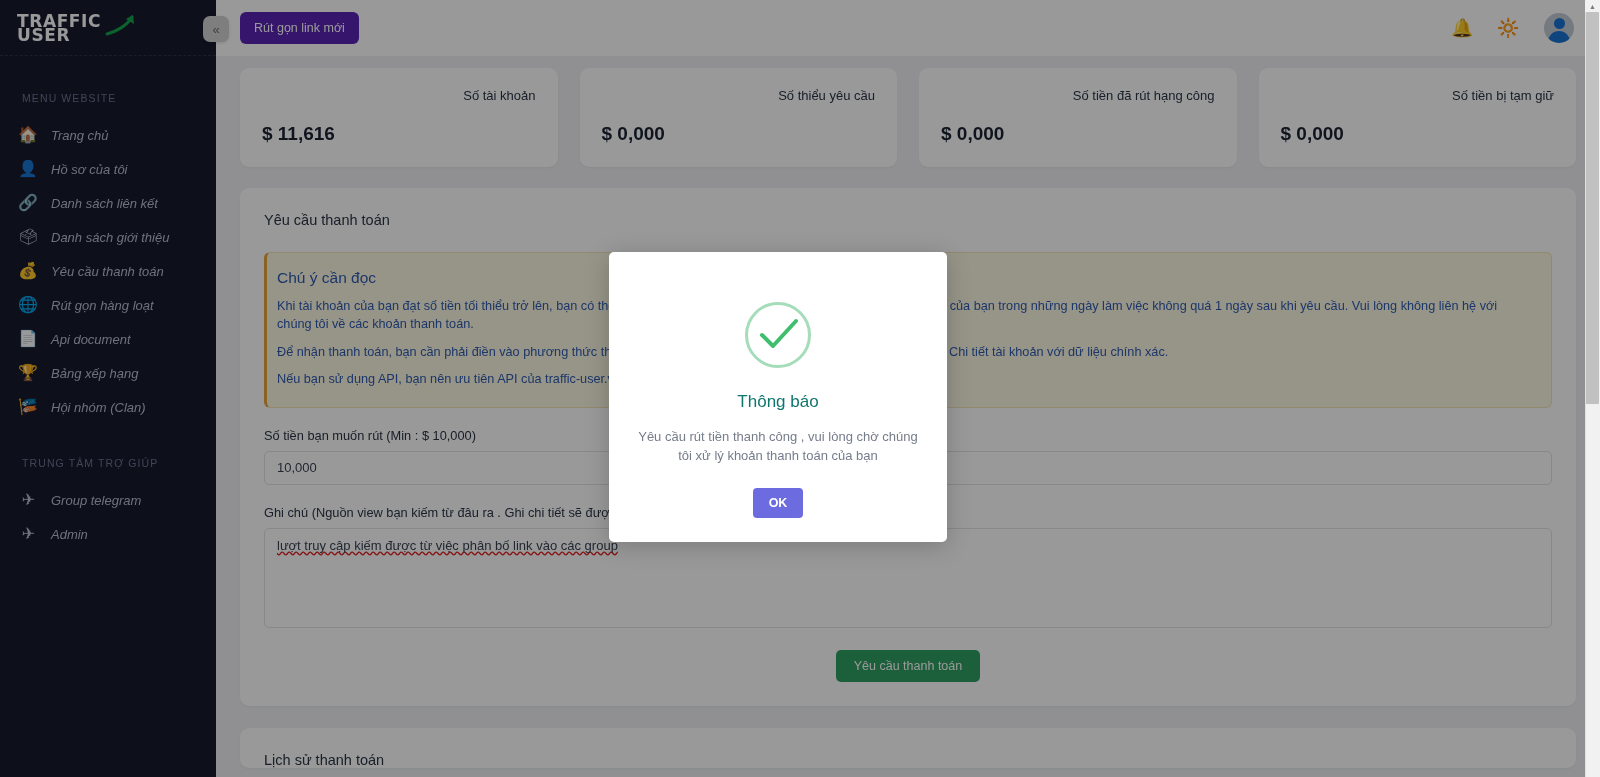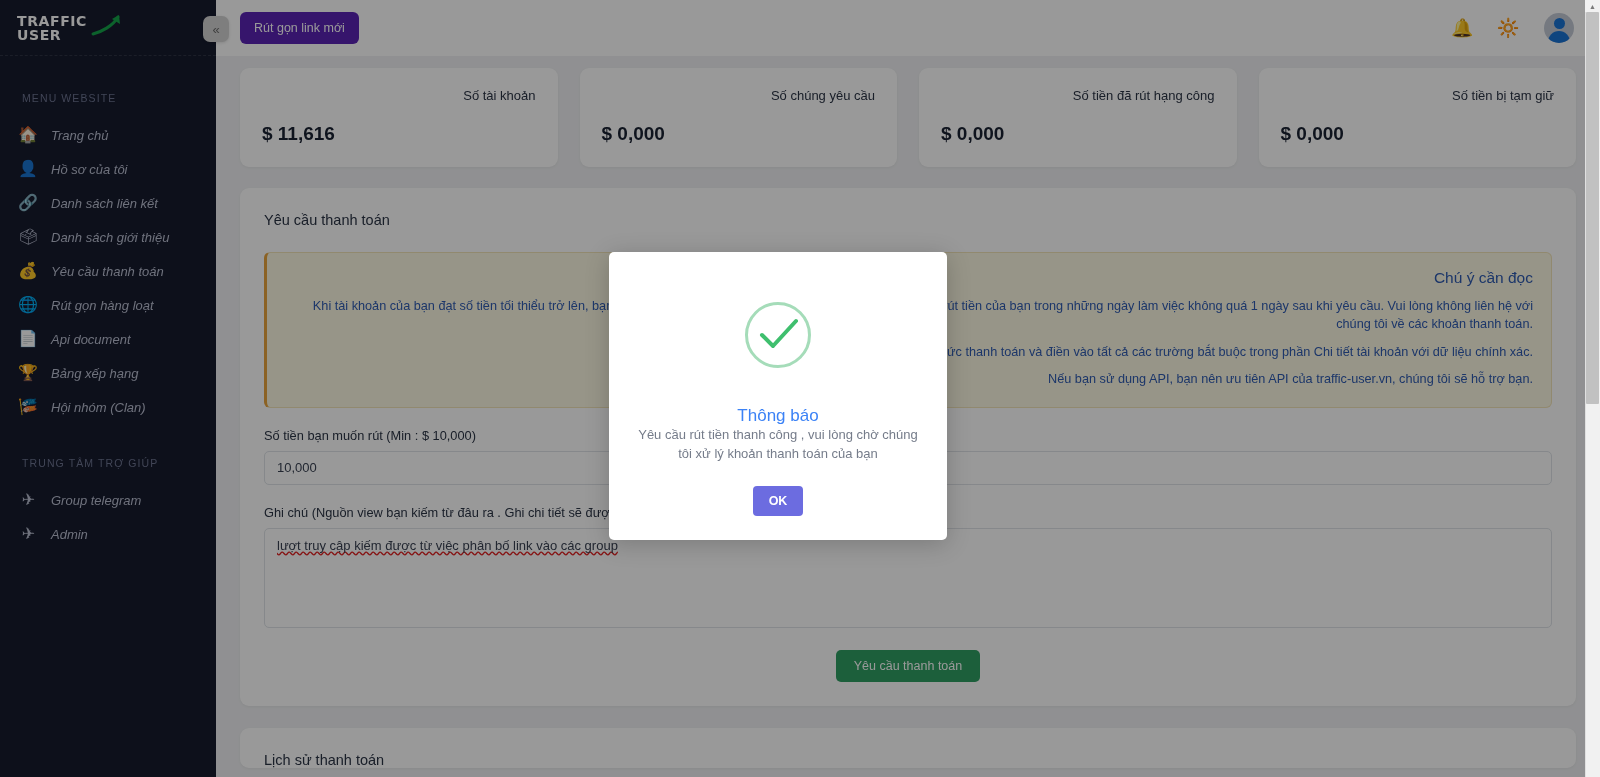--- a/index.html
+++ b/index.html
@@ -30,21 +30,21 @@
   .brand {
     height: 56px;
     display: flex;
     align-items: center;
     padding-left: 17px;
     border-bottom: 1px dashed rgba(255,255,255,0.10);
   }
   .brand-text {
     font-family: "DejaVu Sans", sans-serif;
     font-weight: bold;
-    font-size: 14px;
+    font-size: 17px;
     line-height: 14px;
     letter-spacing: 0.6px;
     color: #ffffff;
     white-space: pre-line;
   }
   .brand-arrow {
     margin-left: 4px;
     margin-top: -6px;
   }
   .menu-section {
@@ -174,23 +174,22 @@
     color: #2b3445;
     padding: 24px 24px 0 24px;
   }
   .panel-body { padding: 24px; }
 
   .notice {
     background: #fcf8e3;
     border: 1px solid #f2e4b9;
     border-left: 3px solid #e8a33d;
     border-radius: 6px;
-    padding: 16px 18px 18px 18px;
+    padding: 16px 18px 18px 10px;
     color: #3457a5;
-    text-align: right;
   }
   .notice-title {
     font-size: 15.5px;
     color: #2f5bb0;
     margin-bottom: 10px;
   }
   .notice p {
     margin: 0 0 9px 0;
     font-size: 12.7px;
     line-height: 1.45;
@@ -270,27 +269,28 @@
   .check-circle {
     width: 66px; height: 66px;
     border-radius: 50%;
     border: 3px solid #a5dcb9;
     margin: 22px auto 0 auto;
     position: relative;
   }
   .check-circle svg { position: absolute; left: 11px; top: 13px; }
   .modal-title {
     font-size: 17px;
-    color: #3b82f6;
-    margin-top: 38px;
+    color: #0f766e;
+    margin-top: 24px;
   }
   .modal-text {
     font-size: 13px;
     color: #757c8a;
     line-height: 1.45;
+    margin-top: 16px;
     padding: 0 6px;
   }
   .btn-ok {
     background: #6c6ce0;
     color: #ffffff;
     border: none;
     border-radius: 4px;
     font-size: 12.5px;
     font-weight: bold;
     padding: 8px 16px;
@@ -408,21 +408,21 @@
     </div>
 
     <div class="content">
 
       <div class="stats" id="stats-row">
           <div class="stat-card">
             <div class="stat-label">Số tài khoản</div>
             <div class="stat-value">$ 11,616</div>
           </div>
           <div class="stat-card">
-            <div class="stat-label">Số chúng yêu cầu</div>
+            <div class="stat-label">Số thiểu yêu cầu</div>
             <div class="stat-value">$ 0,000</div>
           </div>
           <div class="stat-card">
             <div class="stat-label">Số tiền đã rút hạng công</div>
             <div class="stat-value">$ 0,000</div>
           </div>
           <div class="stat-card">
             <div class="stat-label">Số tiền bị tạm giữ</div>
             <div class="stat-value">$ 0,000</div>
           </div>

